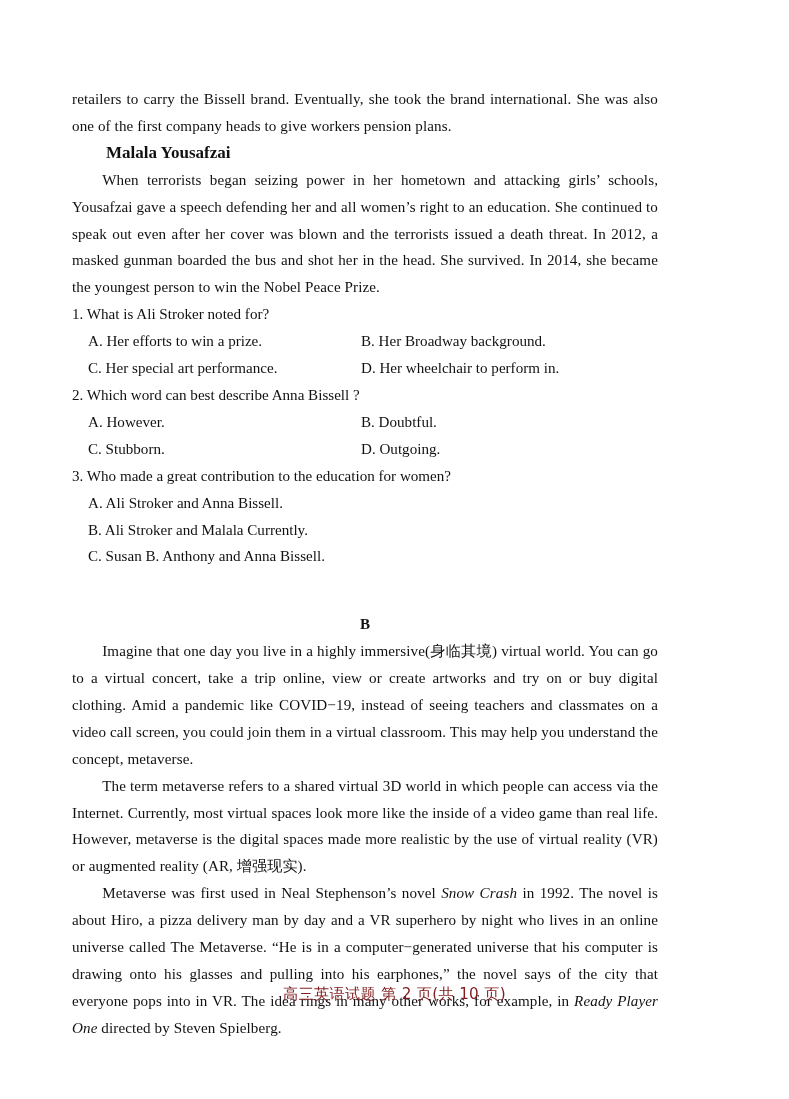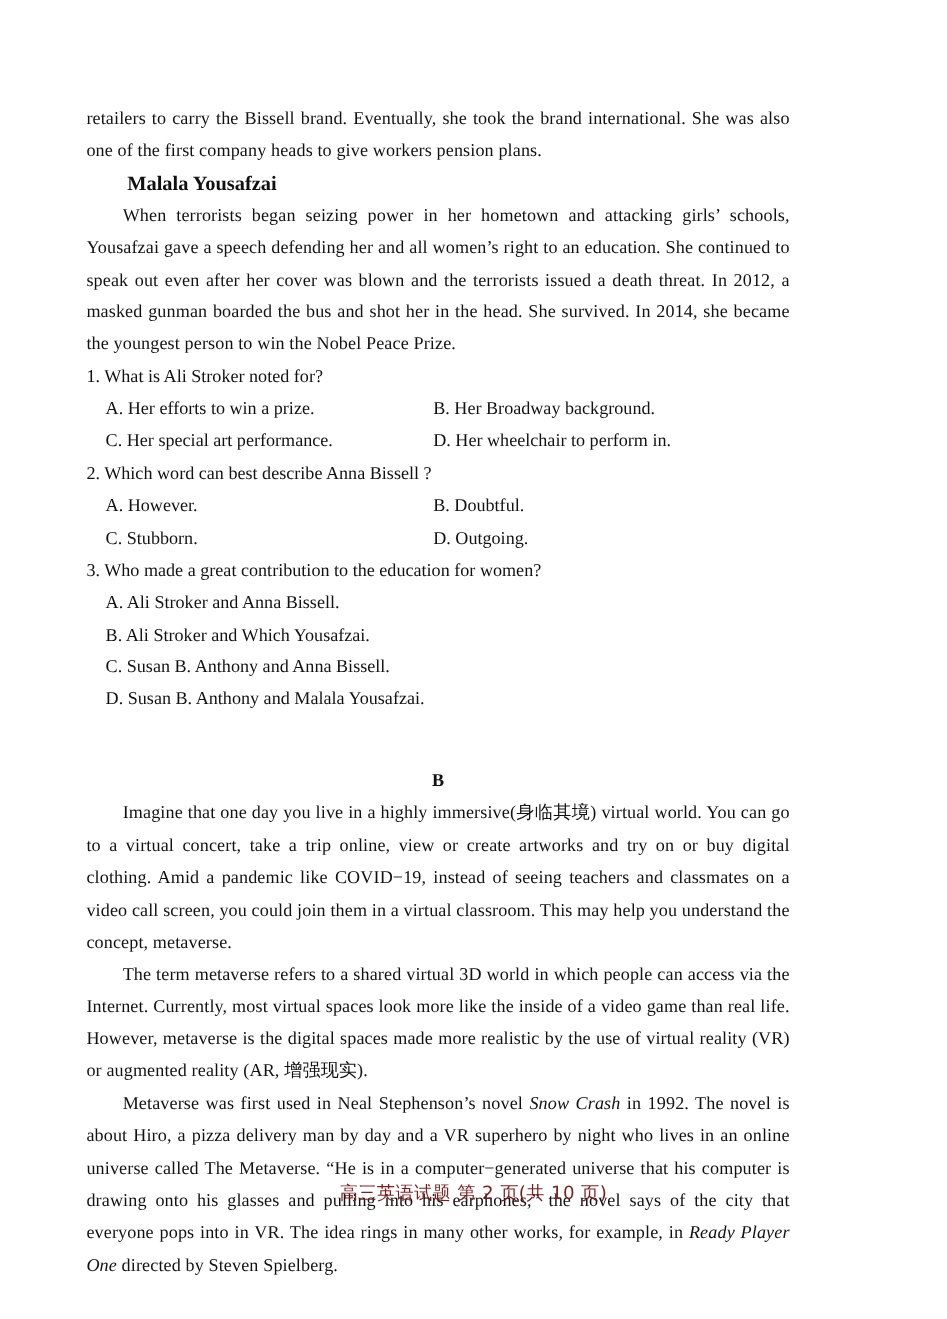--- a/index.html
+++ b/index.html
@@ -135,23 +135,22 @@
       <div class="opt-col a">A. However.</div>
       <div class="opt-col b">B. Doubtful.</div>
     </div>
     <div class="opt-row">
       <div class="opt-col a">C. Stubborn.</div>
       <div class="opt-col b">D. Outgoing.</div>
     </div>
 
     <p class="question">3. Who made a great contribution to the education for women?</p>
     <div class="opt-single">A. Ali Stroker and Anna Bissell.</div>
-    <div class="opt-single">B. Ali Stroker and Which Yousafzai.</div>
+    <div class="opt-single">B. Ali Stroker and Malala Currently.</div>
     <div class="opt-single">C. Susan B. Anthony and Anna Bissell.</div>
-    <div class="opt-single">D. Susan B. Anthony and Malala Yousafzai.</div>
 
     <div class="spacer-block"></div>
     <div class="spacer-half"></div>
 
     <p class="section-letter">B</p>
 
     <p class="para indent last-natural">Imagine that one day you live in a highly immersive(身临其境) virtual world. You can go to a virtual concert, take a trip online, view or create artworks and try on or buy digital clothing. Amid a pandemic like COVID−19, instead of seeing teachers and classmates on a video call screen, you could join them in a virtual classroom. This may help you understand the concept, metaverse.</p>
 
     <p class="para indent last-natural">The term metaverse refers to a shared virtual 3D world in which people can access via the Internet. Currently, most virtual spaces look more like the inside of a video game than real life. However, metaverse is the digital spaces made more realistic by the use of virtual reality (VR) or augmented reality (AR, 增强现实).</p>
 

